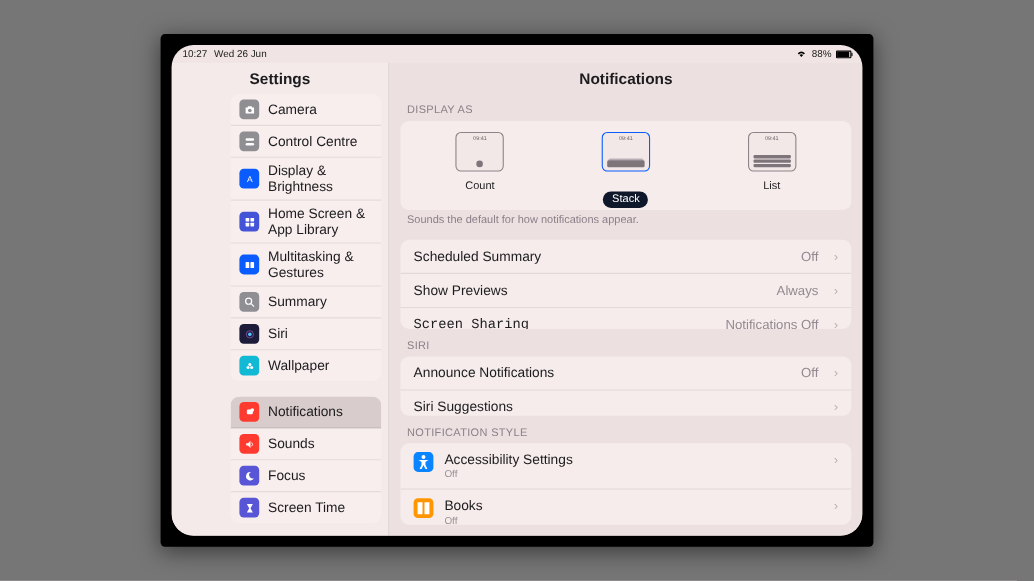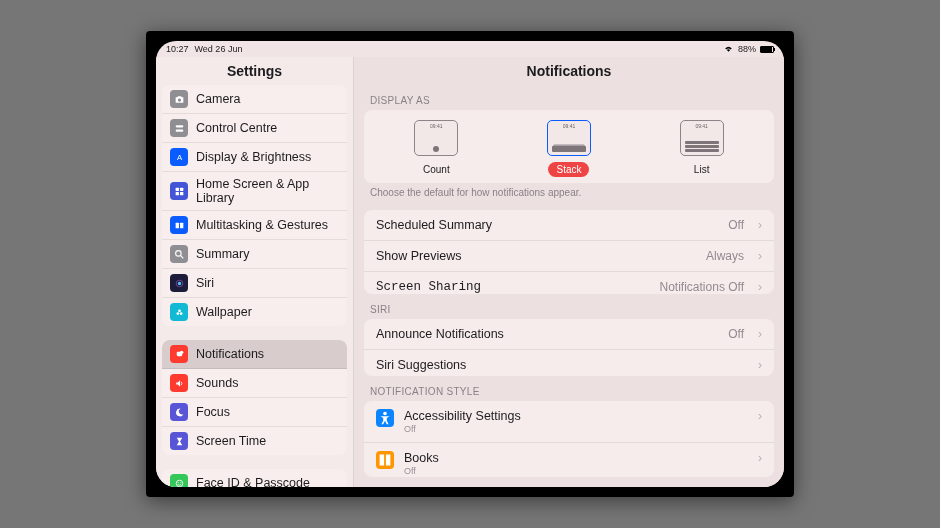--- a/index.html
+++ b/index.html
@@ -45,21 +45,21 @@
   .sidebar {
     width: 198px;
     background: #f4eaea;
     border-right: 1px solid rgba(0,0,0,0.1);
     display:flex; flex-direction:column;
   }
   .sidebar-title {
     text-align:center; font-weight:600; font-size:14px;
     padding: 6px 0;
   }
-  .sidebar-content { flex:1; overflow-y:auto; padding: 0 6px 10px 6px;}
+  .sidebar-content { flex:1; overflow-y:auto; padding: 0 6px 10px 6px; margin-left: 48px;}
   .group { background:#f8eeee; border-radius:8px; margin-bottom:14px; overflow:hidden;}
   .row {
     display:flex; align-items:center; gap:8px;
     padding: 5px 8px;
     border-bottom: 0.5px solid rgba(0,0,0,0.08);
     cursor:pointer;
   }
   .row:last-child { border-bottom:none; }
   .row.selected { background: #d8cccc; }
   .icon {
@@ -109,21 +109,21 @@
     width:44px; height:36px; border:1.5px solid #8d8489; border-radius:5px;
     background:#f2e8e8; position:relative; padding:2px;
   }
   .da-preview.selected { border-color:#0a5cff;}
   .da-time { font-size:5px; text-align:center; color:#6a6268;}
   .da-lines { position:absolute; bottom:3px; left:4px; right:4px; display:flex; flex-direction:column; gap:1px;}
   .da-line { height:3px; background:#7e757b; border-radius:1px;}
   .da-label {
     font-size:10px; padding:2px 8px; border-radius:9px;
   }
-  .da-label.selected { background:#ef4444; color:#fff;}
+  .da-label.selected { background:#0f172a; color:#fff;margin-top:12px;}
   .notch {
     position:absolute; top:4px; left:50%; transform:translateX(-50%);
     width:60px; height:6px; background:#000; border-radius:0 0 6px 6px;
     z-index:5;
   }
   .app-icon {
     width:18px; height:18px; border-radius:4px; flex-shrink:0;
     display:flex; align-items:center; justify-content:center;
   }
 </style>
@@ -312,21 +312,21 @@
                   <div class="da-lines">
                     <div class="da-line"></div>
                     <div class="da-line"></div>
                     <div class="da-line"></div>
                   </div>
                 </div>
                 <div class="da-label">List</div>
               </div>
             </div>
         </div>
-        <div class="section-footer">Choose the default for how notifications appear.</div>
+        <div class="section-footer">Sounds the default for how notifications appear.</div>
 
         <div class="card" id="general-card" style="margin-top:6px;">
             <div class="drow">
               <div style="flex: 1 1 0%;">
                 <div class="drow-label">Scheduled Summary</div>
               </div>
               <div class="drow-value">Off</div>
               <span class="chevron">›</span>
             </div>
             <div class="drow">

